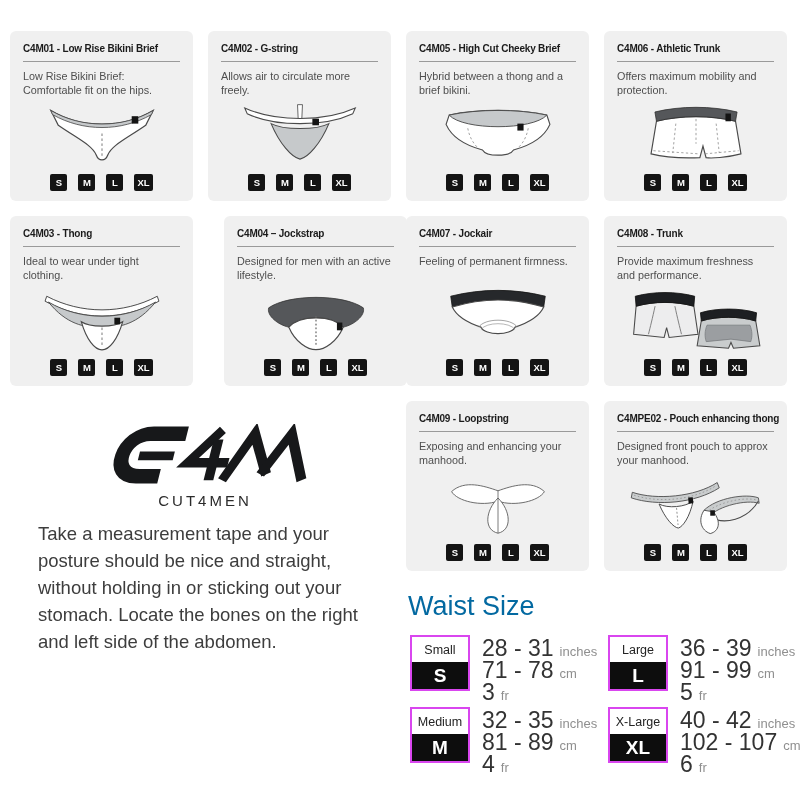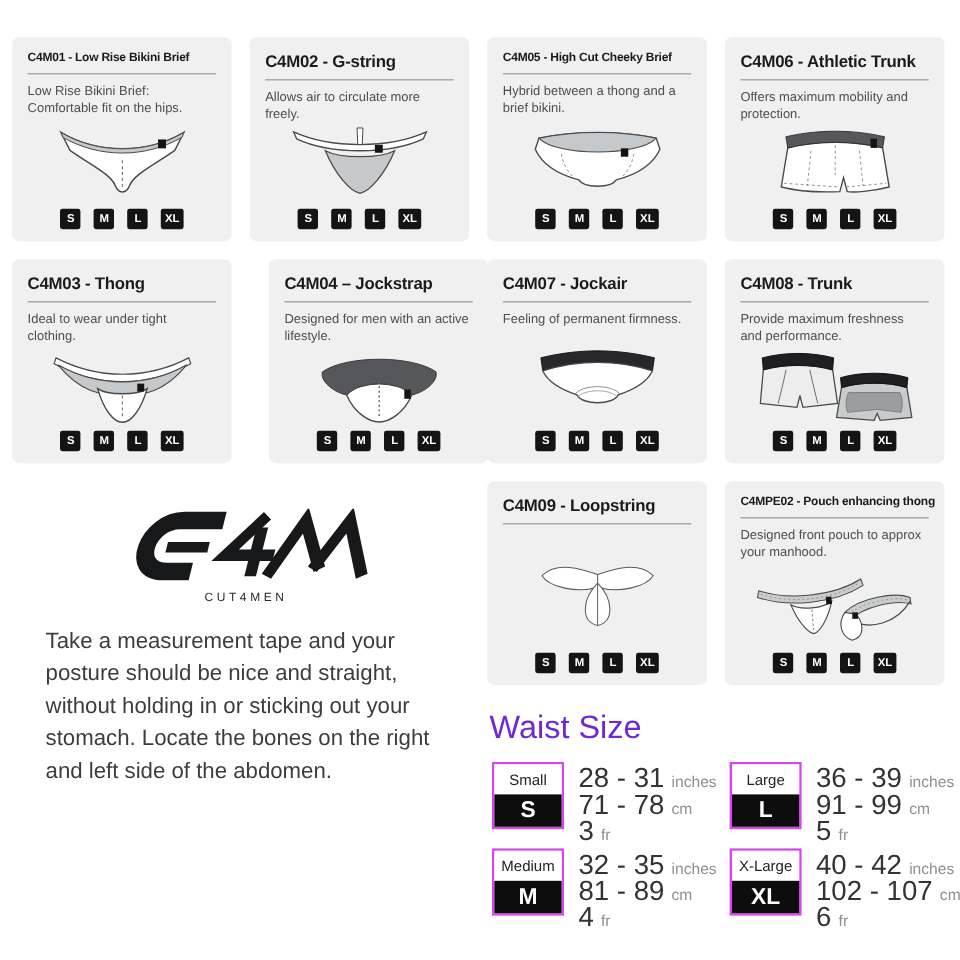--- a/index.html
+++ b/index.html
@@ -1,32 +1,32 @@
 <!DOCTYPE html>
 <html><head>
 <meta charset="utf-8">
 <style>
   html,body{margin:0;padding:0;background:#fff;}
   body{width:800px;height:800px;position:relative;font-family:"Liberation Sans",sans-serif;overflow:hidden;}
   .card{position:absolute;width:183px;height:170px;background:#f0f0f0;border-radius:6px;box-sizing:border-box;
         padding:12px 13px 10px;display:flex;flex-direction:column;}
-  .card-title{font-size:14px;font-weight:bold;color:#1b1b1b;letter-spacing:-0.2px;white-space:nowrap;}
+  .card-title{font-size:10px;font-weight:bold;color:#1b1b1b;letter-spacing:-0.2px;white-space:nowrap;}
   .card-title.sm{font-size:10px;}
   .card-divider{height:1px;background:#9a9a9a;margin:7px 0;}
   .card-desc{font-size:10.8px;color:#4e4e4e;line-height:1.32;}
   .card-illu{flex:1;display:flex;align-items:center;justify-content:center;min-height:0;}
   .card-illu svg{max-height:66px;}
   .card-sizes{display:flex;justify-content:center;gap:11px;}
   .chip{min-width:17px;height:17px;padding:0 3px;background:#141414;color:#fff;font-size:9.5px;font-weight:bold;
         display:flex;align-items:center;justify-content:center;border-radius:2px;box-sizing:border-box;}
   .logo-block{position:absolute;left:40px;top:424px;width:330px;text-align:center;}
-  .logo-sub{font-size:10px;letter-spacing:3px;color:#2b2b2b;margin-top:2px;}
+  .logo-sub{font-size:15px;letter-spacing:3px;color:#2b2b2b;margin-top:2px;}
   .instructions{position:absolute;left:38px;top:520px;width:354px;font-size:18.5px;color:#3d3d3d;line-height:27px;}
   .instructions p{margin:0 0 27px 0;}
-  .ws-heading{position:absolute;left:408px;top:591px;font-size:27px;color:#6d28d9;}
+  .ws-heading{position:absolute;left:408px;top:591px;font-size:27px;color:#0369a1;}
   .ws-entry{position:absolute;display:flex;align-items:flex-start;}
   .ws-box{width:56px;border:2px solid #d946ef;flex:0 0 auto;}
   .ws-label{height:25px;background:#fff;display:flex;align-items:center;justify-content:center;font-size:12.5px;color:#232323;}
   .ws-code{height:27px;background:#0d0d0d;color:#fff;font-weight:bold;font-size:19px;display:flex;align-items:center;justify-content:center;}
   .ws-values{margin-left:12px;}
   .ws-line{height:22px;display:flex;align-items:baseline;white-space:nowrap;}
   .ws-num{font-size:23px;color:#333;}
   .ws-unit{font-size:13px;color:#8f8f8f;margin-left:6px;}
 </style>
 </head>
@@ -197,20 +197,21 @@
     <span class="chip">S</span>
     <span class="chip">M</span>
     <span class="chip">L</span>
     <span class="chip">XL</span>
   </div>
 </div>
 
 <div class="card" style="left:406px;top:401px">
   <div class="card-title">C4M09 - Loopstring</div>
   <div class="card-divider"></div>
+  <div class="card-desc">Exposing and enhancing your manhood.</div>
   <div class="card-illu">
     <svg viewBox="0 0 150 80" width="140" height="64">
       <path d="M17,22 C33,7 58,15 75,21 C92,15 117,7 133,22 C126,34 96,41 75,34 C54,41 24,34 17,22 Z" fill="#fff" stroke="#5a5a5a" stroke-width="1.1"></path>
       <path d="M75,30 C59,46 57,70 75,74 C93,70 91,46 75,30 Z" fill="#fff" stroke="#5a5a5a" stroke-width="1.1"></path>
       <line x1="75" y1="21" x2="75" y2="74" stroke="#5a5a5a" stroke-width="1"></line>
     </svg>
   </div>
   <div class="card-sizes">
     <span class="chip">S</span>
     <span class="chip">M</span>

